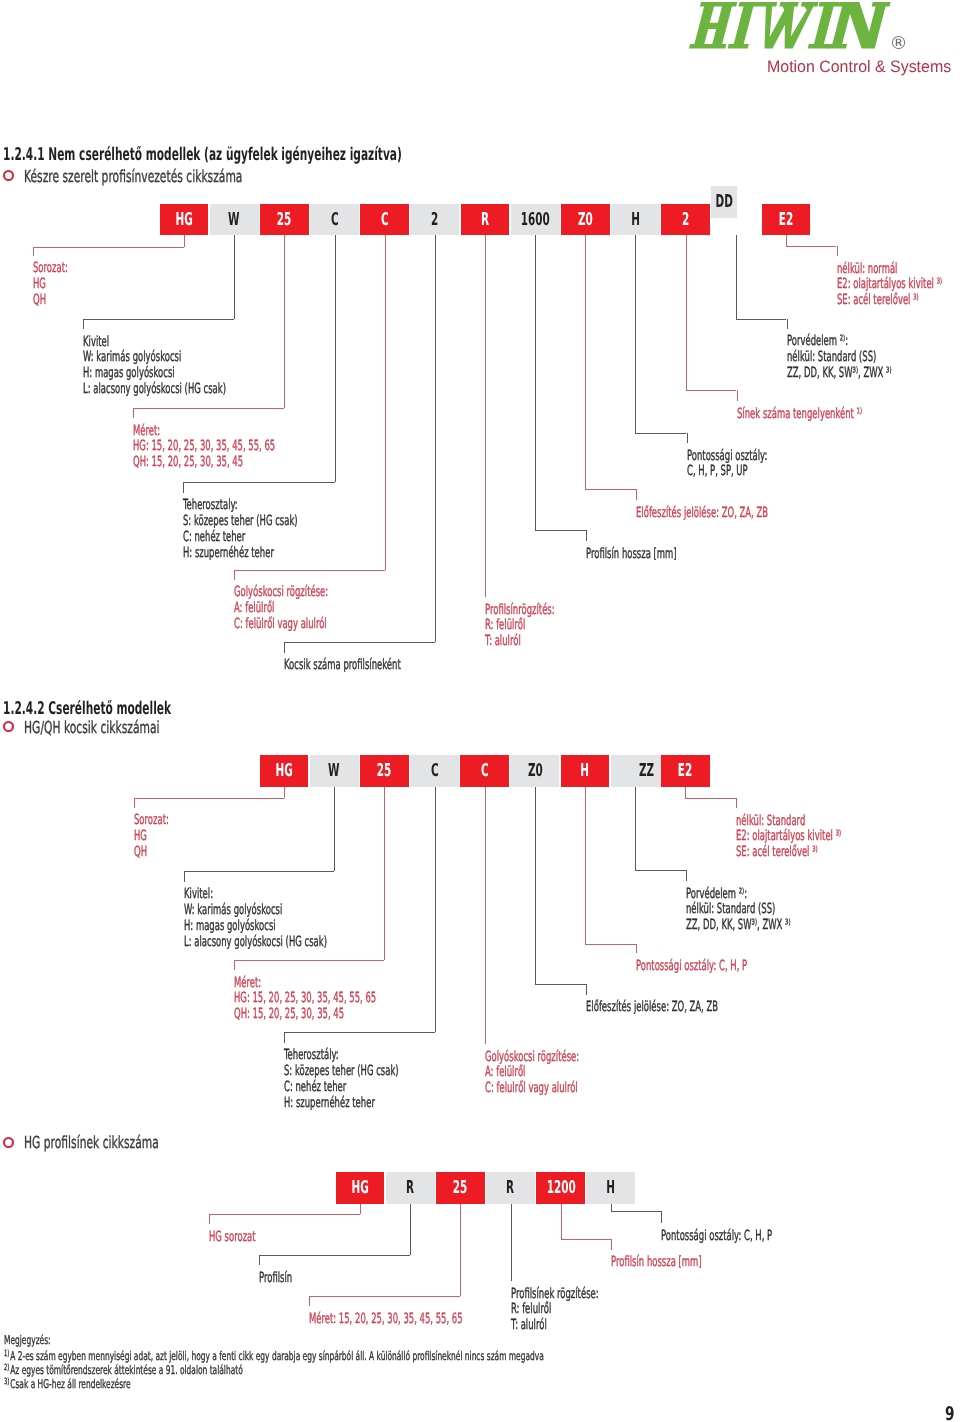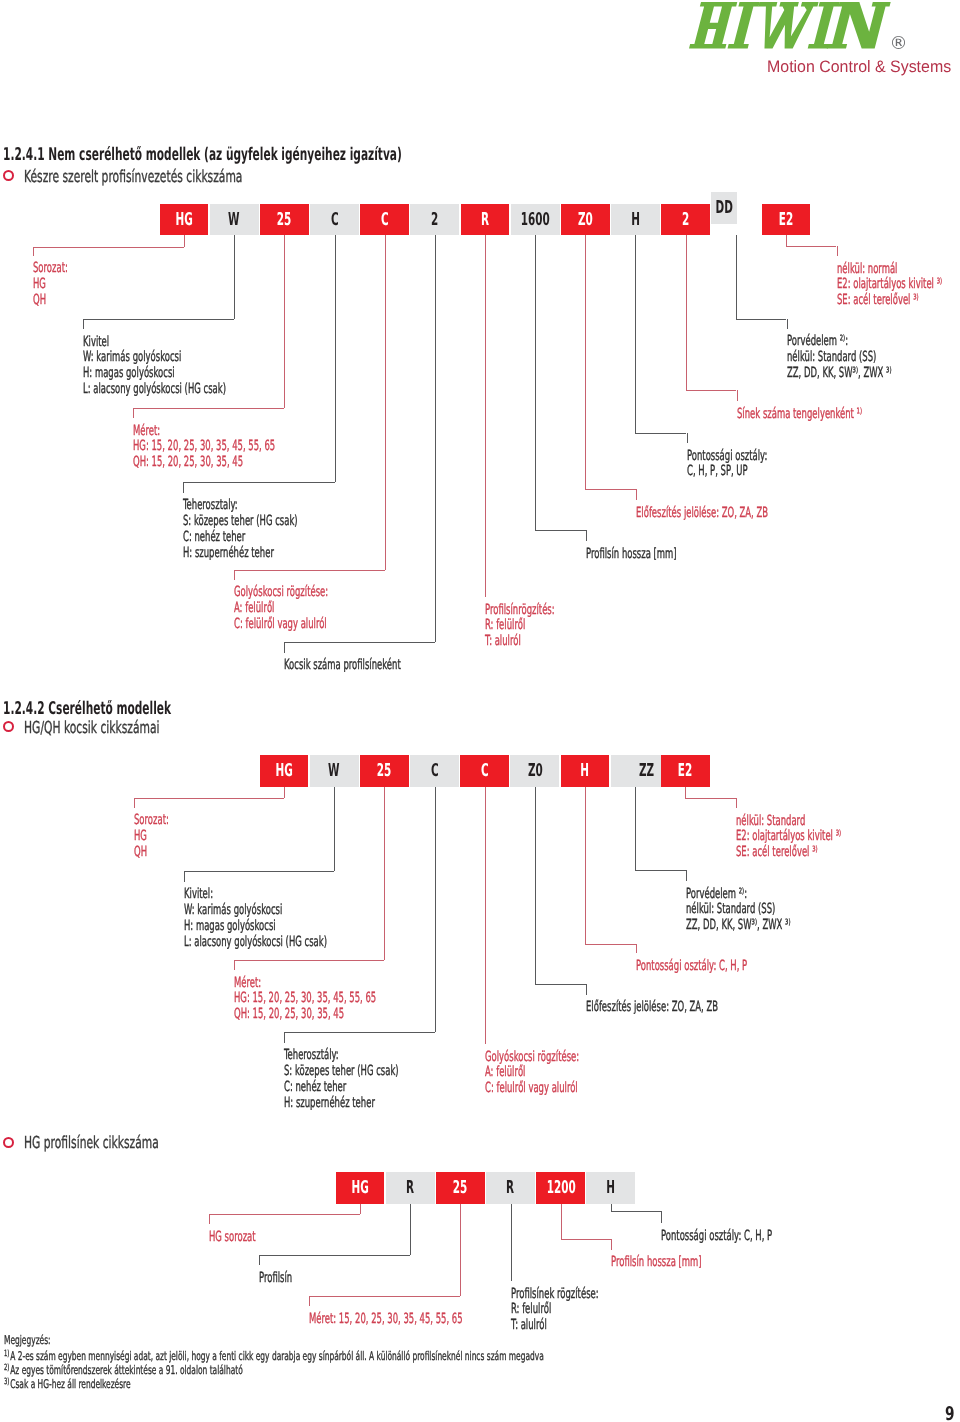--- a/index.html
+++ b/index.html
@@ -99,21 +99,21 @@
   </div>
 <div class="cbox red" style="left:560.90px;top:203.5px;width:48.75px">
     <span>Z0</span>
   </div>
 <div class="cbox gray" style="left:611.05px;top:203.5px;width:48.75px">
     <span>H</span>
   </div>
 <div class="cbox red" style="left:661.20px;top:203.5px;width:48.75px">
     <span>2</span>
   </div>
-<div class="cbox gray" style="left:711.35px;top:192px;width:26px">
+<div class="cbox gray" style="left:711.35px;top:186px;width:26px">
     <span>DD</span>
   </div>
 <div class="cbox red" style="left:761.50px;top:203.5px;width:48.75px">
     <span>E2</span>
   </div>
 <div class="vl ln-red" style="left:184.07px;top:235.0px;height:11.50px"></div>
 <div class="hl ln-red" style="left:33.00px;top:246.50px;width:151.07px"></div>
 <div class="vl ln-red" style="left:33.00px;top:246.50px;height:9.00px"></div>
 <div class="cal c-red" style="left:33.00px;top:261.00px">
   <div>Sorozat:</div>

